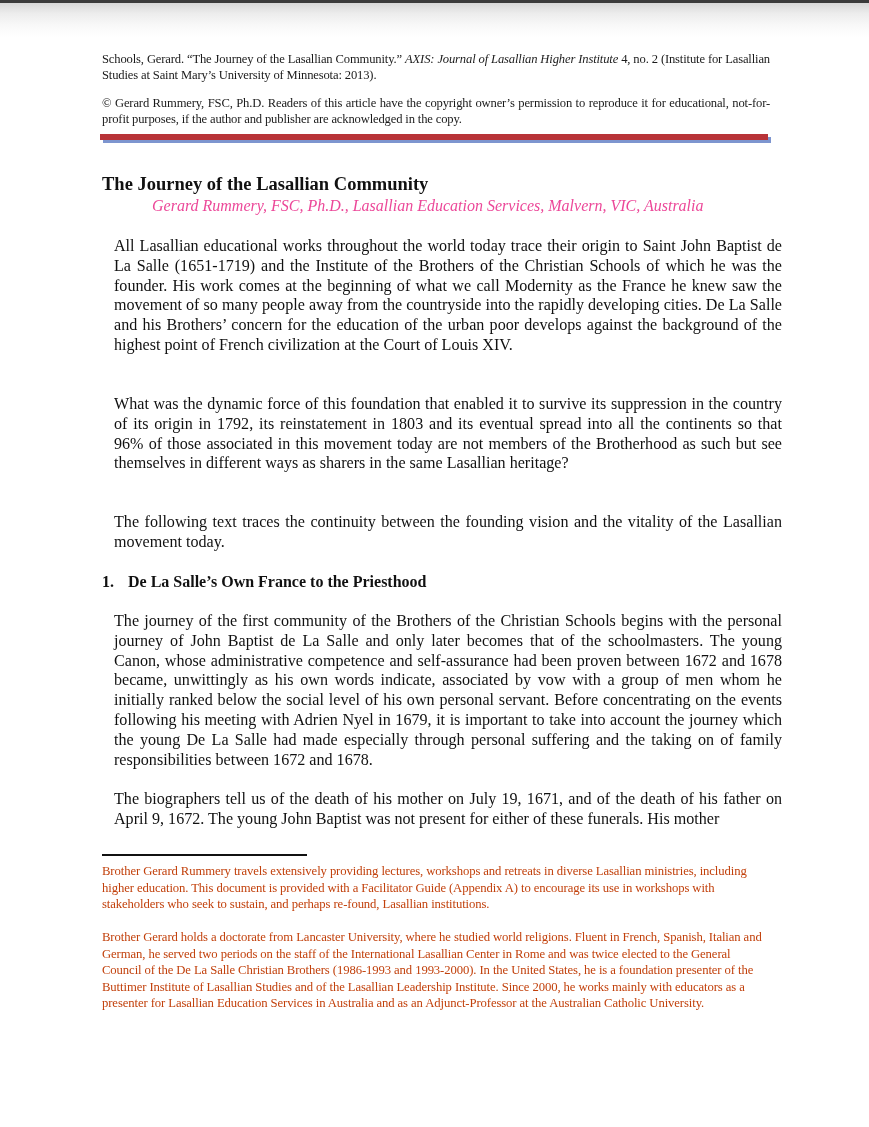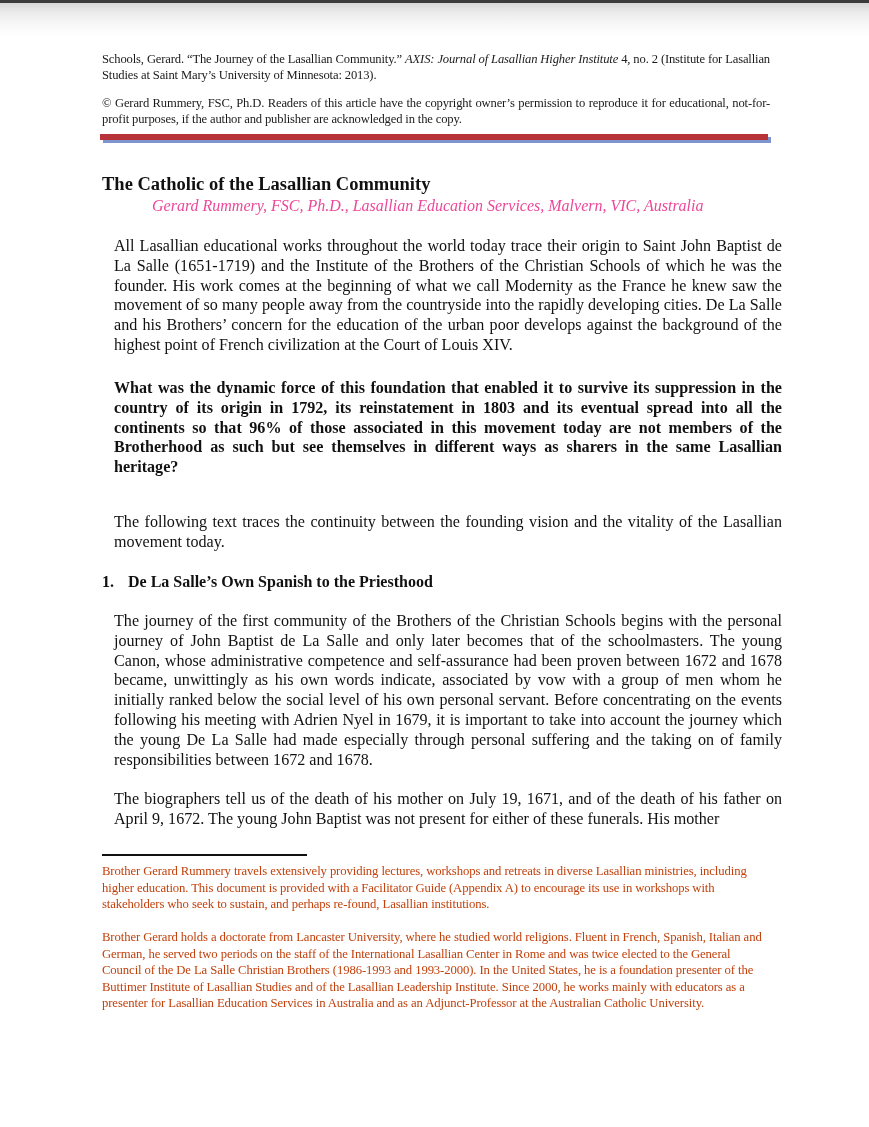--- a/index.html
+++ b/index.html
@@ -89,21 +89,21 @@
     position: absolute;
     left: 0;
     width: 668px;
     font-size: 16.1px;
     line-height: 19.8px;
     text-align: justify;
     color: #111;
     margin-left: 12px;
   }
   .p1 { top: 236px; }
-  .p2 { top: 378px; font-weight: bold; }
+  .p2 { top: 394px; }
   .p3 { top: 512px; }
   .p4 { top: 611px; }
   .p5 { top: 789px; }
   .section-heading {
     position: absolute;
     top: 572px;
     left: 0;
     font-size: 16px;
     font-weight: bold;
     line-height: 20px;
@@ -144,28 +144,28 @@
 
   <div class="hdr citation"><span>Schools, Gerard. “The Journey of the Lasallian Community.” </span><i>AXIS: Journal of Lasallian Higher Institute</i><span> 4, no. 2 (Institute for Lasallian Studies at Saint Mary’s University of Minnesota: 2013).</span></div>
 
   <div class="hdr copyright">© Gerard Rummery, FSC, Ph.D. Readers of this article have the copyright owner’s permission to reproduce it for educational, not-for-profit purposes, if the author and publisher are acknowledged in the copy.</div>
 
   <div class="red-rule-wrap">
     <div class="red-rule-shadow"></div>
     <div class="red-rule"></div>
   </div>
 
-  <div class="title">The Catholic of the Lasallian Community</div>
+  <div class="title">The Journey of the Lasallian Community</div>
   <div class="author">Gerard Rummery, FSC, Ph.D., Lasallian Education Services, Malvern, VIC, Australia</div>
 
   <div class="para p1">All Lasallian educational works throughout the world today trace their origin to Saint John Baptist de La Salle (1651-1719) and the Institute of the Brothers of the Christian Schools of which he was the founder. His work comes at the beginning of what we call Modernity as the France he knew saw the movement of so many people away from the countryside into the rapidly developing cities. De La Salle and his Brothers’ concern for the education of the urban poor develops against the background of the highest point of French civilization at the Court of Louis XIV.</div>
   <div class="para p2">What was the dynamic force of this foundation that enabled it to survive its suppression in the country of its origin in 1792, its reinstatement in 1803 and its eventual spread into all the continents so that 96% of those associated in this movement today are not members of the Brotherhood as such but see themselves in different ways as sharers in the same Lasallian heritage?</div>
   <div class="para p3">The following text traces the continuity between the founding vision and the vitality of the Lasallian movement today.</div>
 
-  <div class="section-heading"><span class="num">1.</span><span>De La Salle’s Own Spanish to the Priesthood</span></div>
+  <div class="section-heading"><span class="num">1.</span><span>De La Salle’s Own France to the Priesthood</span></div>
 
   <div class="para p4">The journey of the first community of the Brothers of the Christian Schools begins with the personal journey of John Baptist de La Salle and only later becomes that of the schoolmasters. The young Canon, whose administrative competence and self-assurance had been proven between 1672 and 1678 became, unwittingly as his own words indicate, associated by vow with a group of men whom he initially ranked below the social level of his own personal servant. Before concentrating on the events following his meeting with Adrien Nyel in 1679, it is important to take into account the journey which the young De La Salle had made especially through personal suffering and the taking on of family responsibilities between 1672 and 1678.</div>
   <div class="para p5">The biographers tell us of the death of his mother on July 19, 1671, and of the death of his father on April 9, 1672. The young John Baptist was not present for either of these funerals. His mother</div>
 
   <div class="fn-rule"></div>
   <div class="footnote fn1">Brother Gerard Rummery travels extensively providing lectures, workshops and retreats in diverse Lasallian ministries, including higher education. This document is provided with a Facilitator Guide (Appendix A) to encourage its use in workshops with stakeholders who seek to sustain, and perhaps re-found, Lasallian institutions.</div>
   <div class="footnote fn2">Brother Gerard holds a doctorate from Lancaster University, where he studied world religions. Fluent in French, Spanish, Italian and German, he served two periods on the staff of the International Lasallian Center in Rome and was twice elected to the General Council of the De La Salle Christian Brothers (1986-1993 and 1993-2000). In the United States, he is a foundation presenter of the Buttimer Institute of Lasallian Studies and of the Lasallian Leadership Institute. Since 2000, he works mainly with educators as a presenter for Lasallian Education Services in Australia and as an Adjunct-Professor at the Australian Catholic University.</div>
 
 </div>
 

